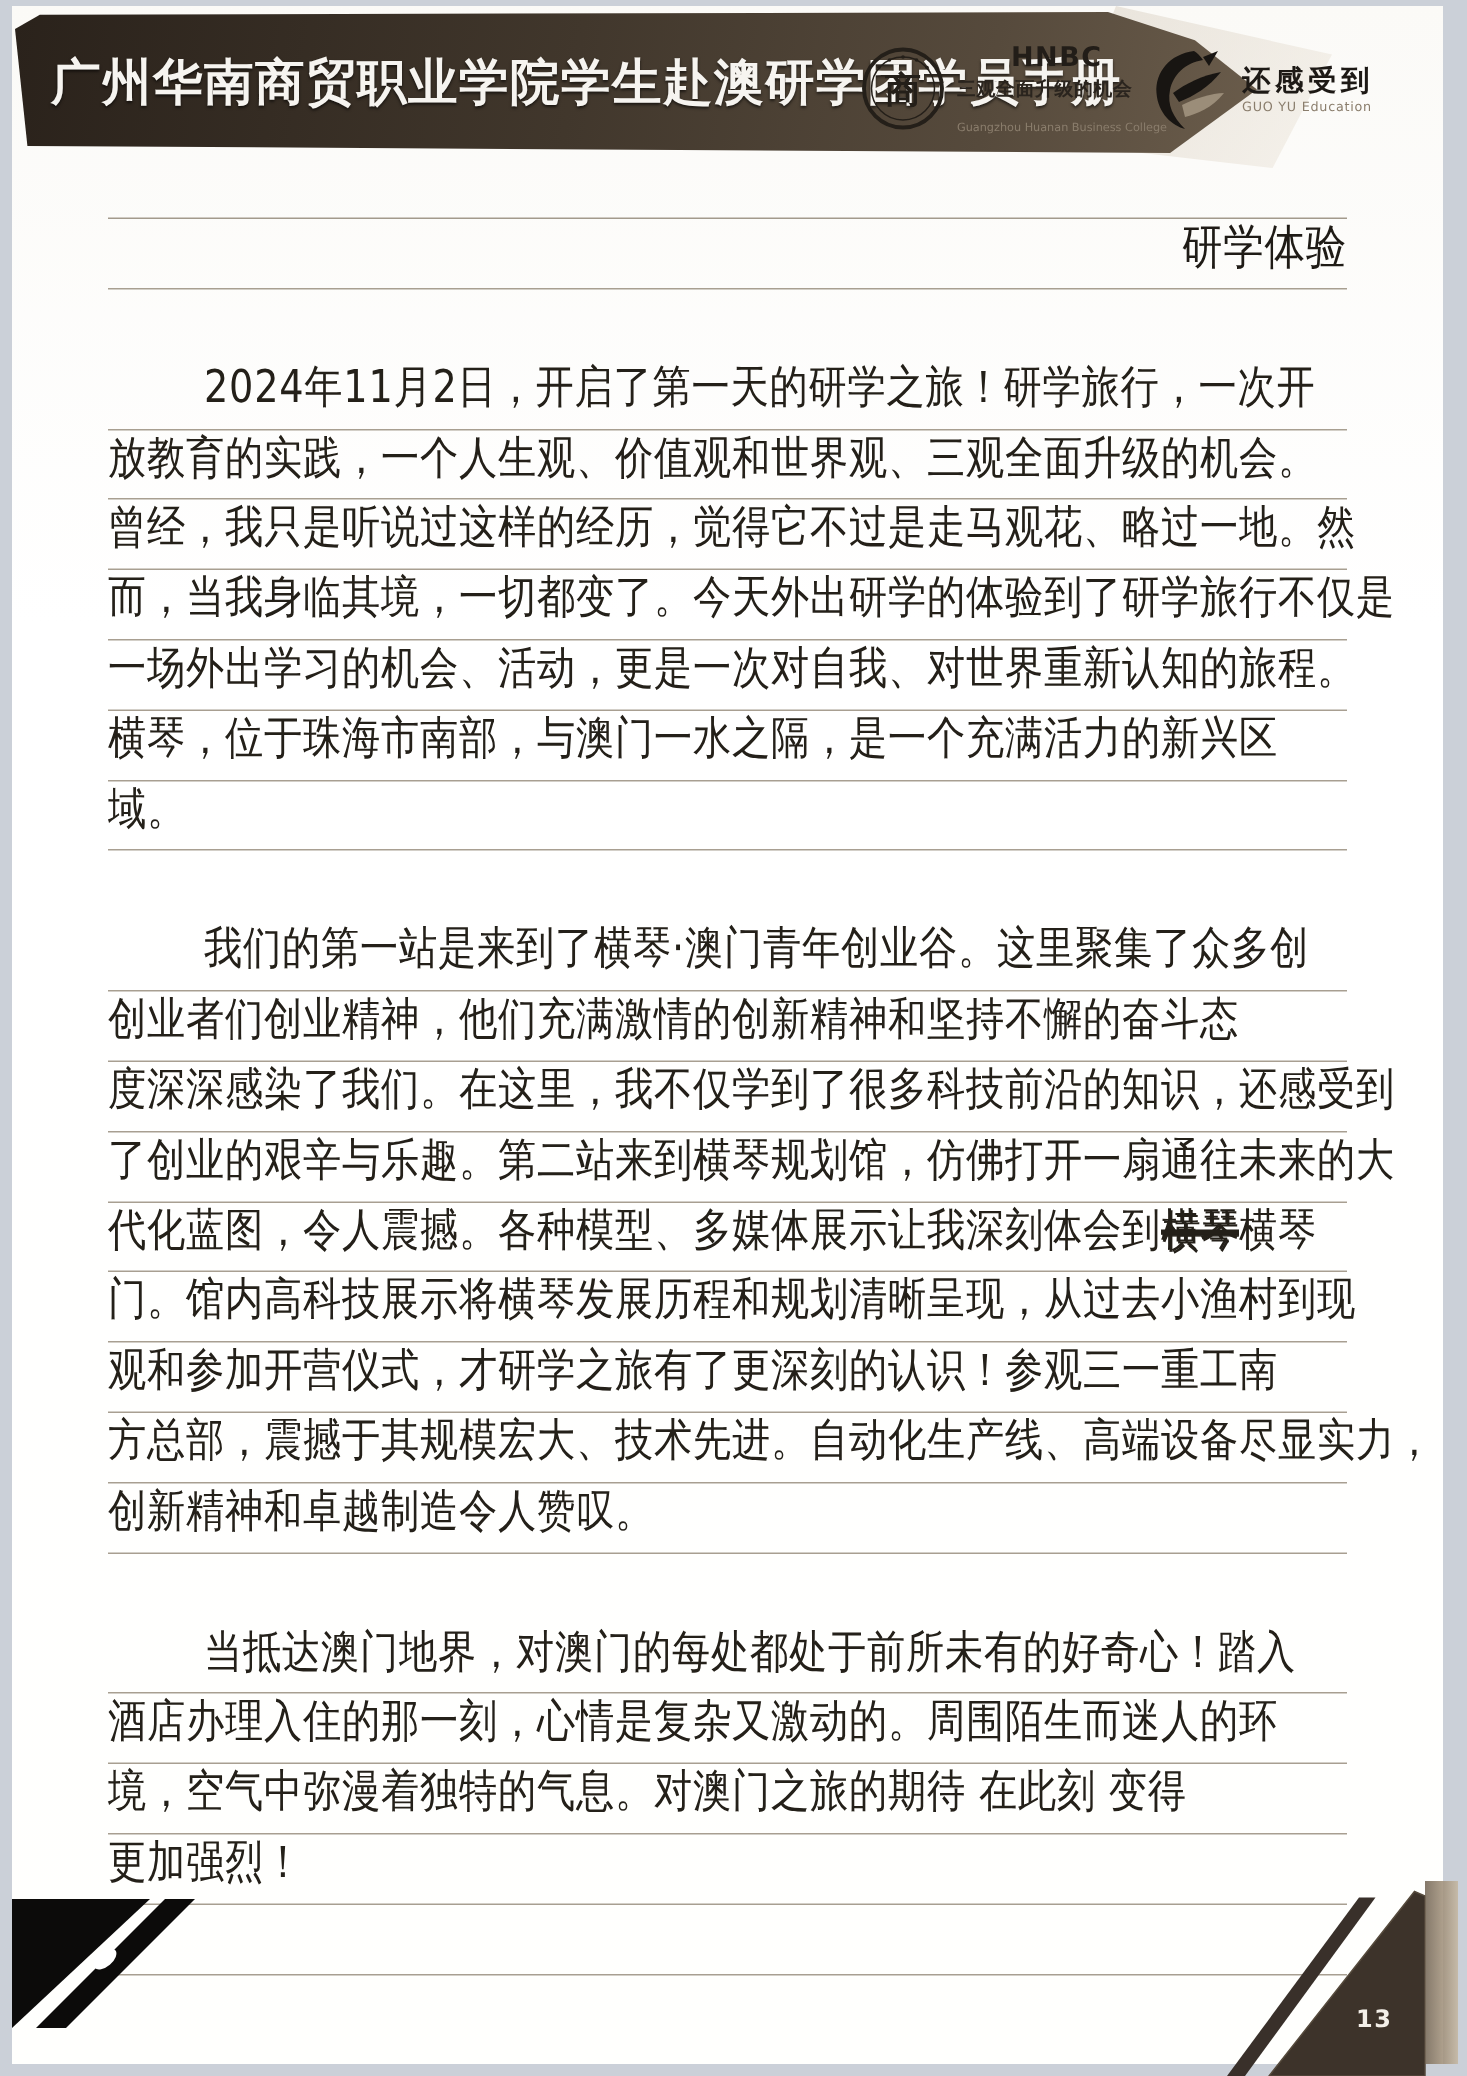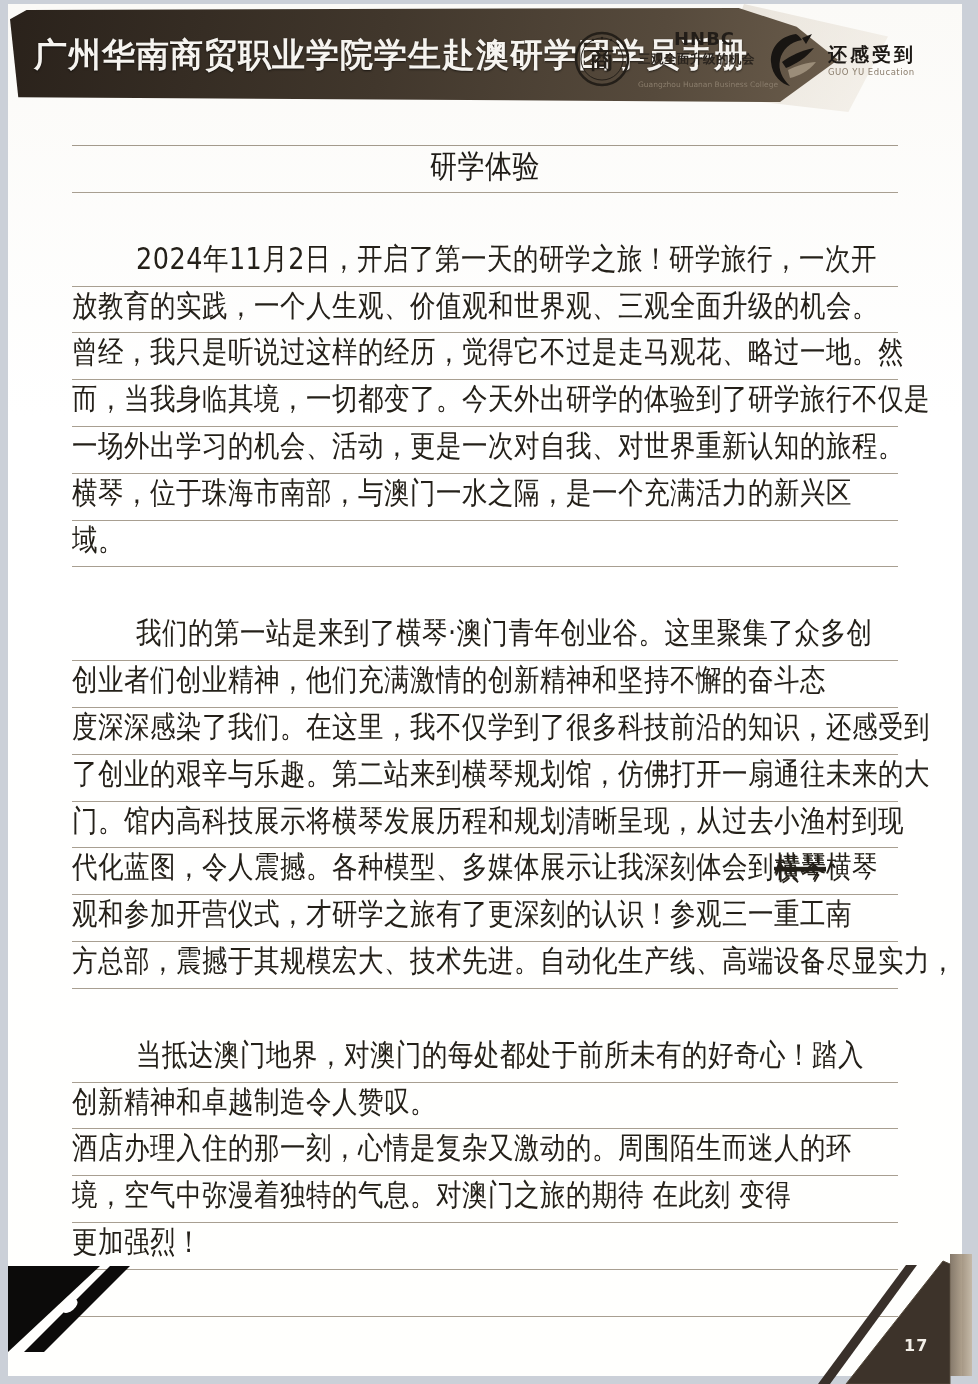--- a/index.html
+++ b/index.html
@@ -45,21 +45,21 @@
     position:absolute;left:64px;top:141px;width:826px;
     border-top:1px solid #a39a8c;
   }
   .row{
     height:45.8px;border-bottom:1px solid #a89f91;
     white-space:nowrap;overflow:visible;
     font-size:25.5px;color:#242019;line-height:45px;
     letter-spacing:.5px;
   }
   .row > span{display:inline-block;transform:scaleY(1.18);transform-origin:50% 88%;}
-  .row.title-row{text-align:center;font-size:27px;font-weight:500;color:#1f1b16;}
+  .row.title-row{text-align:right;font-size:27px;font-weight:500;color:#1f1b16;}
   .row.indent{padding-left:64px;margin-top:47px;}
   .row .struck{
     text-decoration:line-through;
     text-decoration-thickness:3px;
     text-shadow:1px 1px 0 #242019;
   }
   
   .corner{position:absolute;}
   .corner-left{left:0;top:1256px;}
   .corner-right{left:810px;top:1254px;}
@@ -121,40 +121,40 @@
     <div class="row"><span>放教育的实践，一个人生观、价值观和世界观、三观全面升级的机会。</span></div>
     <div class="row"><span>曾经，我只是听说过这样的经历，觉得它不过是走马观花、略过一地。然</span></div>
     <div class="row"><span>而，当我身临其境，一切都变了。今天外出研学的体验到了研学旅行不仅是</span></div>
     <div class="row"><span>一场外出学习的机会、活动，更是一次对自我、对世界重新认知的旅程。</span></div>
     <div class="row"><span>横琴，位于珠海市南部，与澳门一水之隔，是一个充满活力的新兴区</span></div>
     <div class="row"><span>域。</span></div>
     <div class="row indent"><span>我们的第一站是来到了横琴·澳门青年创业谷。这里聚集了众多创</span></div>
     <div class="row"><span>创业者们创业精神，他们充满激情的创新精神和坚持不懈的奋斗态</span></div>
     <div class="row"><span>度深深感染了我们。在这里，我不仅学到了很多科技前沿的知识，还感受到</span></div>
     <div class="row"><span>了创业的艰辛与乐趣。第二站来到横琴规划馆，仿佛打开一扇通往未来的大</span></div>
+    <div class="row"><span>代化蓝图，令人震撼。各种模型、多媒体展示让我深刻体会到</span><span class="struck">横琴</span><span>横琴</span></div>
     <div class="row"><span>门。馆内高科技展示将横琴发展历程和规划清晰呈现，从过去小渔村到现</span></div>
-    <div class="row"><span>代化蓝图，令人震撼。各种模型、多媒体展示让我深刻体会到</span><span class="struck">横琴</span><span>横琴</span></div>
     <div class="row"><span>观和参加开营仪式，才研学之旅有了更深刻的认识！参观三一重工南</span></div>
     <div class="row"><span>方总部，震撼于其规模宏大、技术先进。自动化生产线、高端设备尽显实力，</span></div>
+    <div class="row"><span>创新精神和卓越制造令人赞叹。</span></div>
     <div class="row indent"><span>当抵达澳门地界，对澳门的每处都处于前所未有的好奇心！踏入</span></div>
-    <div class="row"><span>创新精神和卓越制造令人赞叹。</span></div>
     <div class="row"><span>酒店办理入住的那一刻，心情是复杂又激动的。周围陌生而迷人的环</span></div>
     <div class="row"><span>境，空气中弥漫着独特的气息。对澳门之旅的期待 在此刻 变得</span></div>
     <div class="row"><span>更加强烈！</span></div>
     <div class="row"><span></span></div>
   </div>
 
   <svg class="corner corner-left" width="140" height="96" viewBox="0 0 140 96">
     <polygon points="0,6 92,6 0,92" fill="#0c0b0a"></polygon>
     <polygon points="102,6 122,6 36,92 16,92" fill="#0c0b0a"></polygon>
     <ellipse cx="62" cy="46" rx="9" ry="5" fill="#ffffff" transform="rotate(-40 62 46)"></ellipse>
   </svg>
 
   <svg class="corner corner-right" width="150" height="130" viewBox="0 0 150 130">
     <polygon points="88,7 99,7 12,126 0,126" fill="#39302a"></polygon>
     <polygon points="125,3 132,6 132,126 28,126" fill="#3d332a"></polygon>
     <polygon points="125,3 132,6 132,126 28,126" fill="none" stroke="#554a3c" stroke-width="1"></polygon>
   </svg>
 
-  <div class="pageno">17</div>
+  <div class="pageno">13</div>
   <div class="edge-strip"></div>
 
 </div>
 
 </body></html>

